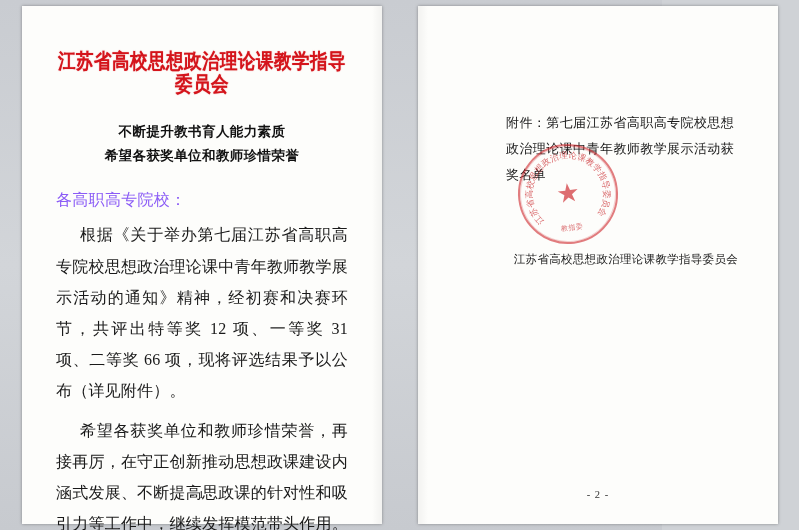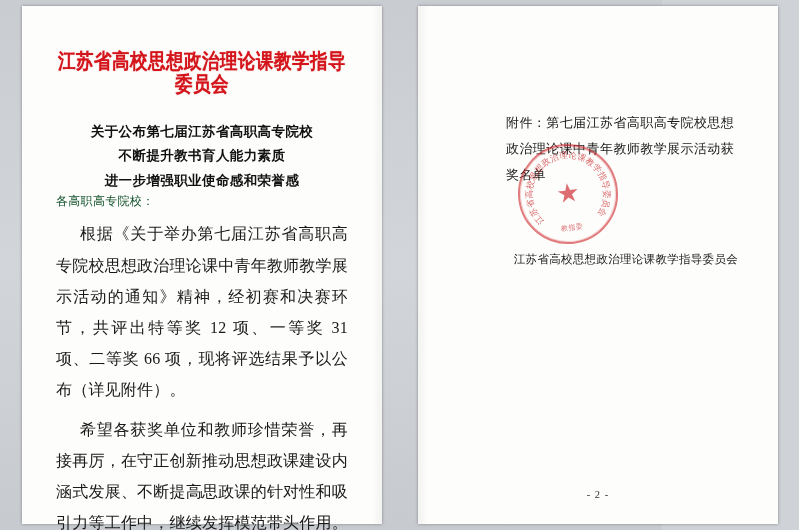--- a/index.html
+++ b/index.html
@@ -57,22 +57,23 @@
     text-align: center;
     font-weight: bold;
     font-size: 13.5px;
     line-height: 1.85;
     color: #111;
     font-family: "DejaVu Serif", serif;
     letter-spacing: 0.4px;
   }
 
   .salutation {
-    font-size: 12px;
-    color: #14532d;
+    margin-top: 22px;
+    font-size: 16px;
+    color: #8b5cf6;
     letter-spacing: 0.3px;
   }
 
   .para {
     margin-top: 8px;
     font-size: 16px;
     line-height: 1.95;
     color: #1a1a1a;
     text-align: justify;
     text-justify: inter-ideograph;
@@ -187,23 +188,22 @@
 <div class="viewer">
 
   <div class="page page-left">
     <div class="page-inner">
 
       <div class="masthead-wrap">
         <div class="masthead">江苏省高校思想政治理论课教学指导委员会</div>
       </div>
 
       <div class="doc-title">
-        <div>关于公布第七届江苏省高职高专院校</div>
         <div>不断提升教书育人能力素质</div>
-        <div>进一步增强职业使命感和荣誉感</div>
+        <div>希望各获奖单位和教师珍惜荣誉</div>
       </div>
 
       <div class="salutation">各高职高专院校：</div>
 
       <div class="para">根据《关于举办第七届江苏省高职高专院校思想政治理论课中青年教师教学展示活动的通知》精神，经初赛和决赛环节，共评出特等奖 12 项、一等奖 31 项、二等奖 66 项，现将评选结果予以公布（详见附件）。</div>
       <div class="para">希望各获奖单位和教师珍惜荣誉，再接再厉，在守正创新推动思想政课建设内涵式发展、不断提高思政课的针对性和吸引力等工作中，继续发挥模范带头作用。广大思政课教师要坚持不懈用习近平新时代中国特色社会主义思想铸魂育人，以政治强、情怀深、思维新、视野广、自律严、人格正为根本遵循，进一步增强职业使命感和荣誉感，不断提升教书育人能力素质，为培养德智体美劳全面发展的社会主义建设者和接班人作出更大贡献。</div>
 
     </div>
     <div class="page-num">- 1 -</div>
   </div>

